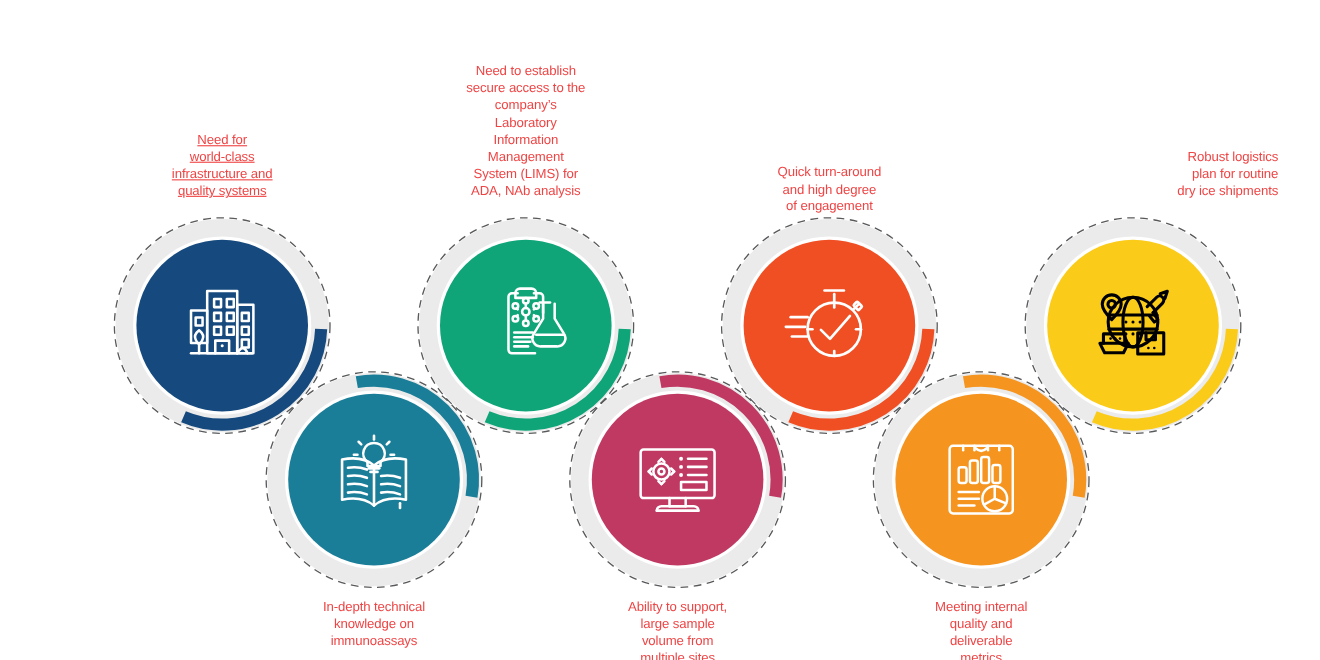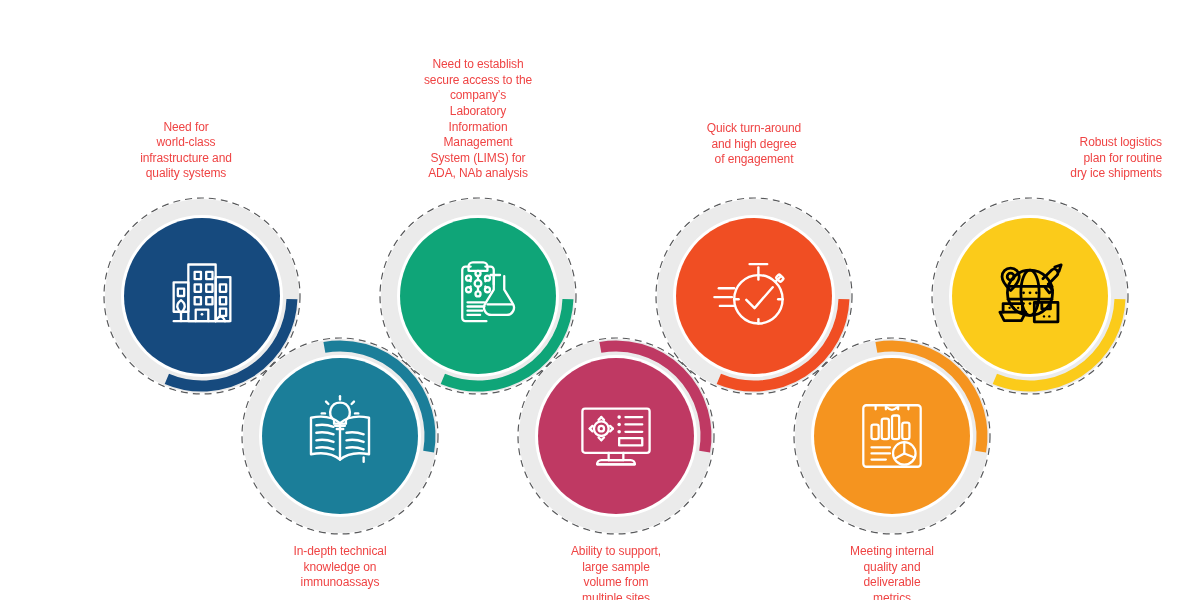--- a/index.html
+++ b/index.html
@@ -68,21 +68,21 @@
       <path d="M34 64 V53 h12 v11"></path>
       <circle cx="40" cy="57.5" r="1.3" fill="#ffffff" stroke="none"></circle>
       <path d="M53 64 q5 -9 9 0"></path>
       <path d="M20 44 q-5 4 -3 8 2 4 3 4 1 0 3 -4 2 -4 -3 -8z"></path>
       <path d="M20 56 v8"></path>
       <path d="M13 64 H66"></path>
     </svg>
         </span>
       </div>
     </div>
-    <div class="caption cap-top" style="left: 54px; width: 264px; bottom: 418px;">Need for
+    <div class="caption cap-top" style="left: 70px; width: 264px; bottom: 418px; text-decoration: underline;">Need for
 world-class
 infrastructure and
 quality systems</div>
     <div class="node" style="left: 240px; top: 336px;">
       <div class="ring-wrap">
     <svg viewBox="0 0 200 200">
       <circle cx="100" cy="100" r="98" fill="none" stroke="#58595b" stroke-width="1.2" stroke-dasharray="7 5"></circle>
       <circle cx="100" cy="100" r="89" fill="none" stroke="#ebebeb" stroke-width="16"></circle>
       <path d="M 84.37 11.37 A 90 90 0 0 1 188.63 115.63" fill="none" stroke="#1B7E99" stroke-width="11" stroke-linecap="butt"></path>
     </svg>
@@ -213,21 +213,21 @@
             <path d="M62 43 h4"></path>
       <path d="M59.5 27 l4.5 -4.5"></path>
       <rect x="60.5" y="21.5" width="6" height="4.5" rx="1" transform="rotate(45 63.5 23.7)"></rect>
       <path d="M8 33 h14"></path>
             <path d="M4 41 h16"></path>
             <path d="M9 49 h13"></path>
     </svg>
         </span>
       </div>
     </div>
-    <div class="caption cap-top" style="left: 622px; width: 264px; bottom: 432px; text-align: center;">Quick turn-around
+    <div class="caption cap-top" style="left: 622px; width: 264px; bottom: 404px; text-align: center;">Quick turn-around
 and high degree
 of engagement</div>
     <div class="node" style="left: 792px; top: 336px;">
       <div class="ring-wrap">
     <svg viewBox="0 0 200 200">
       <circle cx="100" cy="100" r="98" fill="none" stroke="#58595b" stroke-width="1.2" stroke-dasharray="7 5"></circle>
       <circle cx="100" cy="100" r="89" fill="none" stroke="#ebebeb" stroke-width="16"></circle>
       <path d="M 84.37 11.37 A 90 90 0 0 1 188.63 115.63" fill="none" stroke="#F5941F" stroke-width="11" stroke-linecap="butt"></path>
     </svg>
       </div>

